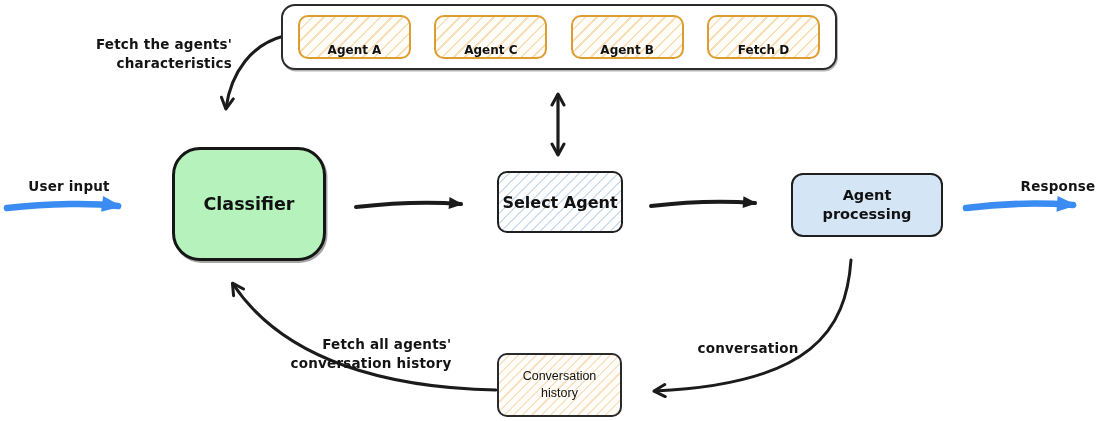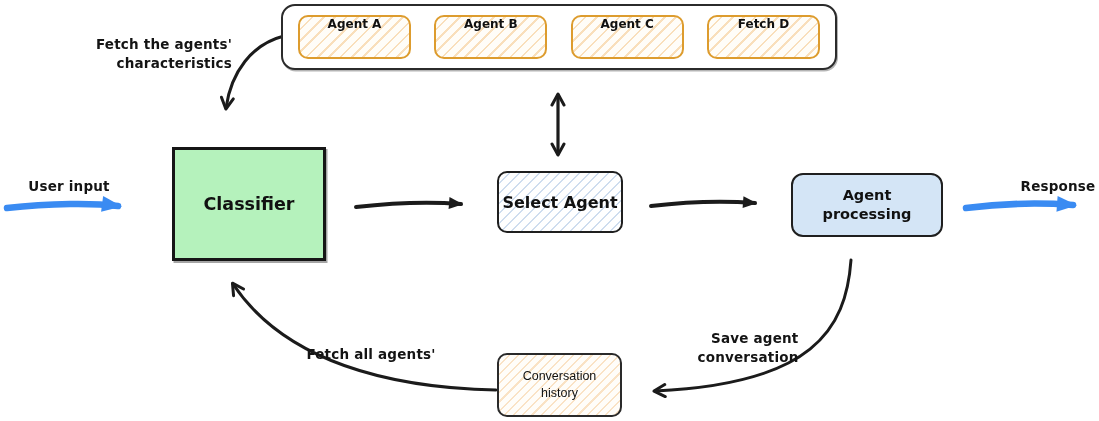--- a/index.html
+++ b/index.html
@@ -62,33 +62,33 @@
   }
   .agent-chip {
     box-sizing: border-box;
     width: 113px; height: 44px;
     border: 2.5px solid #dd9c2e;
     border-radius: 10px;
     background:
       repeating-linear-gradient(135deg, rgba(238,167,74,0.35) 0 1.8px, transparent 1.8px 8px),
       #fffdf8;
     display: flex;
-    align-items: flex-start;
+    align-items: flex-end;
     justify-content: center;
     font-size: 12px;
     font-weight: 600;
     color: #111111;
   }
   
   #node-classifier {
     left: 172px; top: 147px;
     width: 154px; height: 114px;
     background: #b5f2bc;
     border: 3px solid #161616;
-    border-radius: 0;
+    border-radius: 28px;
     font-size: 17.5px;
     font-weight: 600;
     box-shadow: 1.5px 2px 0 rgba(30,30,30,0.4);
   }
   #node-select-agent {
     left: 497px; top: 171px;
     width: 126px; height: 62px;
     background:
       repeating-linear-gradient(135deg, rgba(134,170,214,0.4) 0 1.4px, transparent 1.4px 7px),
       #ffffff;
@@ -160,24 +160,24 @@
     <path d="M 496 390 C 390 388 285 362 233 284" fill="none" stroke="#1b1b1b" stroke-width="3" stroke-linecap="round" marker-end="url(#mV)"></path>
 
     <path d="M 851 260 C 846 330 812 384 655 391" fill="none" stroke="#1b1b1b" stroke-width="3" stroke-linecap="round" marker-end="url(#mV)"></path>
   </svg>
 
   <div id="agents-panel">
     <div class="agent-chip">
       <span>Agent A</span>
     </div>
     <div class="agent-chip">
+      <span>Agent C</span>
+    </div>
+    <div class="agent-chip">
       <span>Agent B</span>
-    </div>
-    <div class="agent-chip">
-      <span>Agent C</span>
     </div>
     <div class="agent-chip">
       <span>Fetch D</span>
     </div>
   </div>
 
   <div class="node" id="node-classifier">
     <span>Classifier</span>
   </div>
 
@@ -203,20 +203,20 @@
     <span>Response</span>
   </div>
 
   <div class="edge-label" id="label-fetch-characteristics">
     <div>Fetch the agents'</div>
     <div>characteristics</div>
   </div>
 
   <div class="edge-label" id="label-fetch-history">
     <div>Fetch all agents'</div>
+    <div>conversation history</div>
   </div>
 
   <div class="edge-label" id="label-save-conversation">
-    <div>Save agent</div>
     <div>conversation</div>
   </div>
 
 </div>
 
 </body></html>

